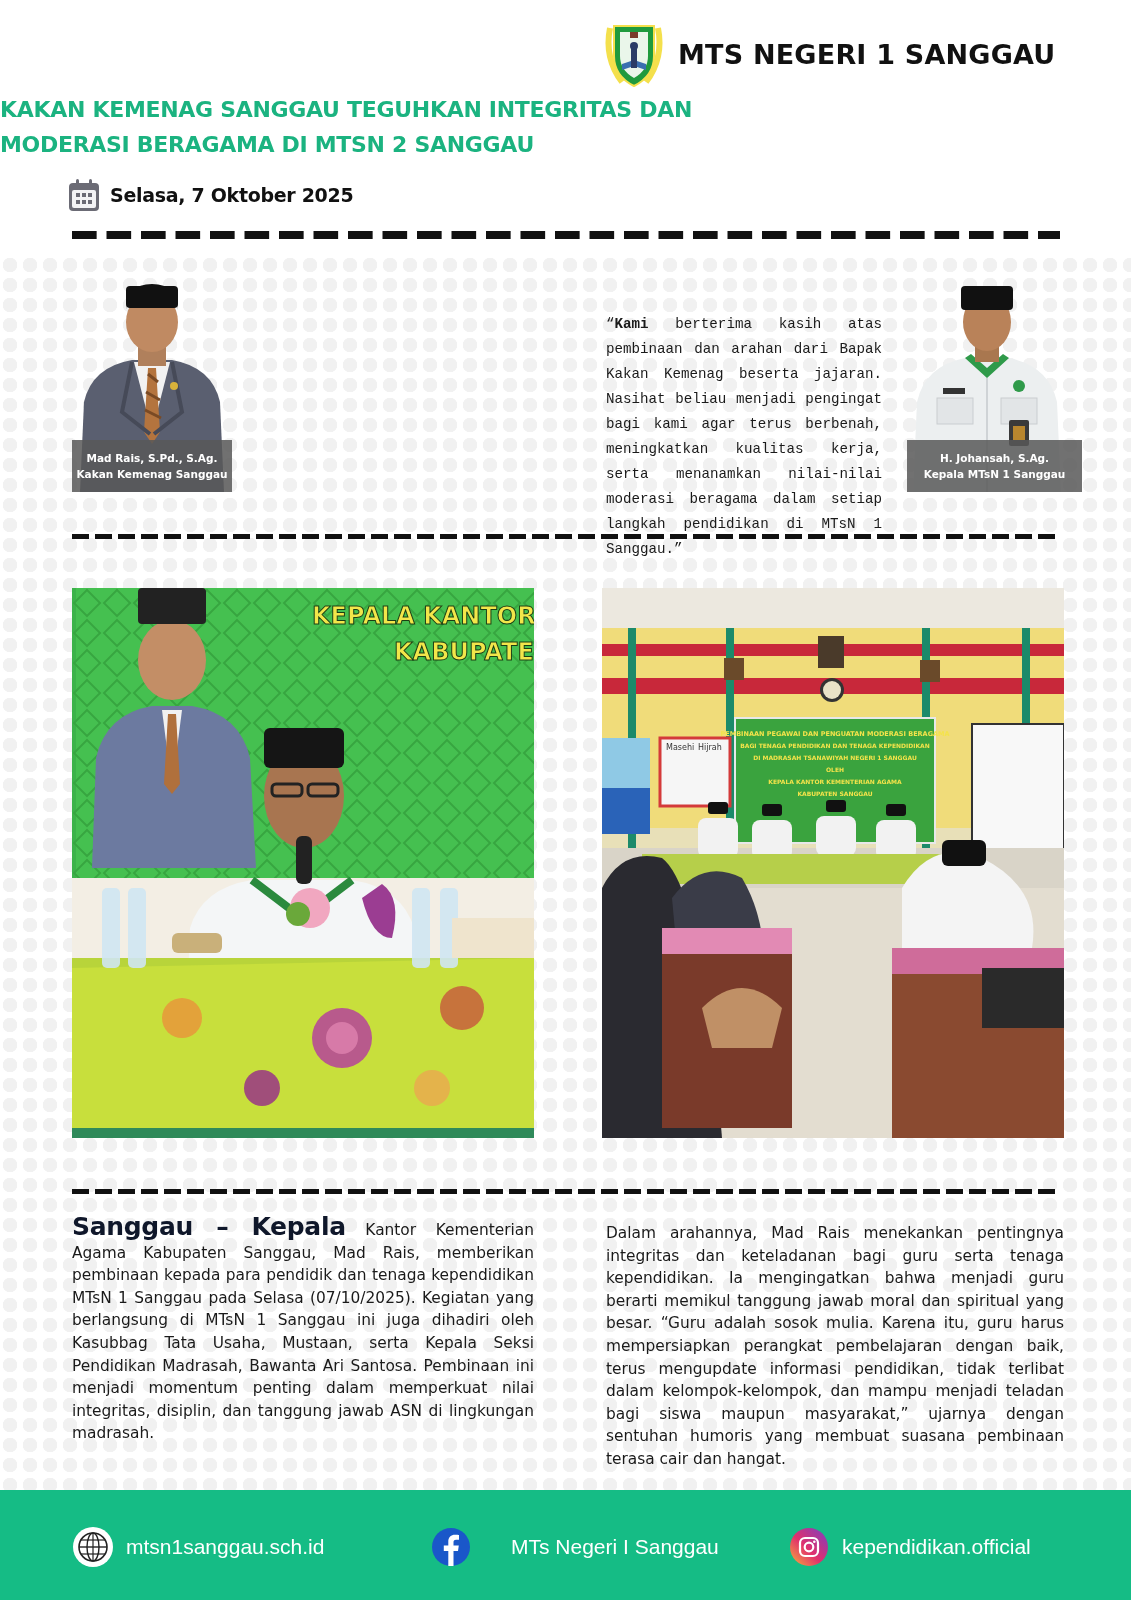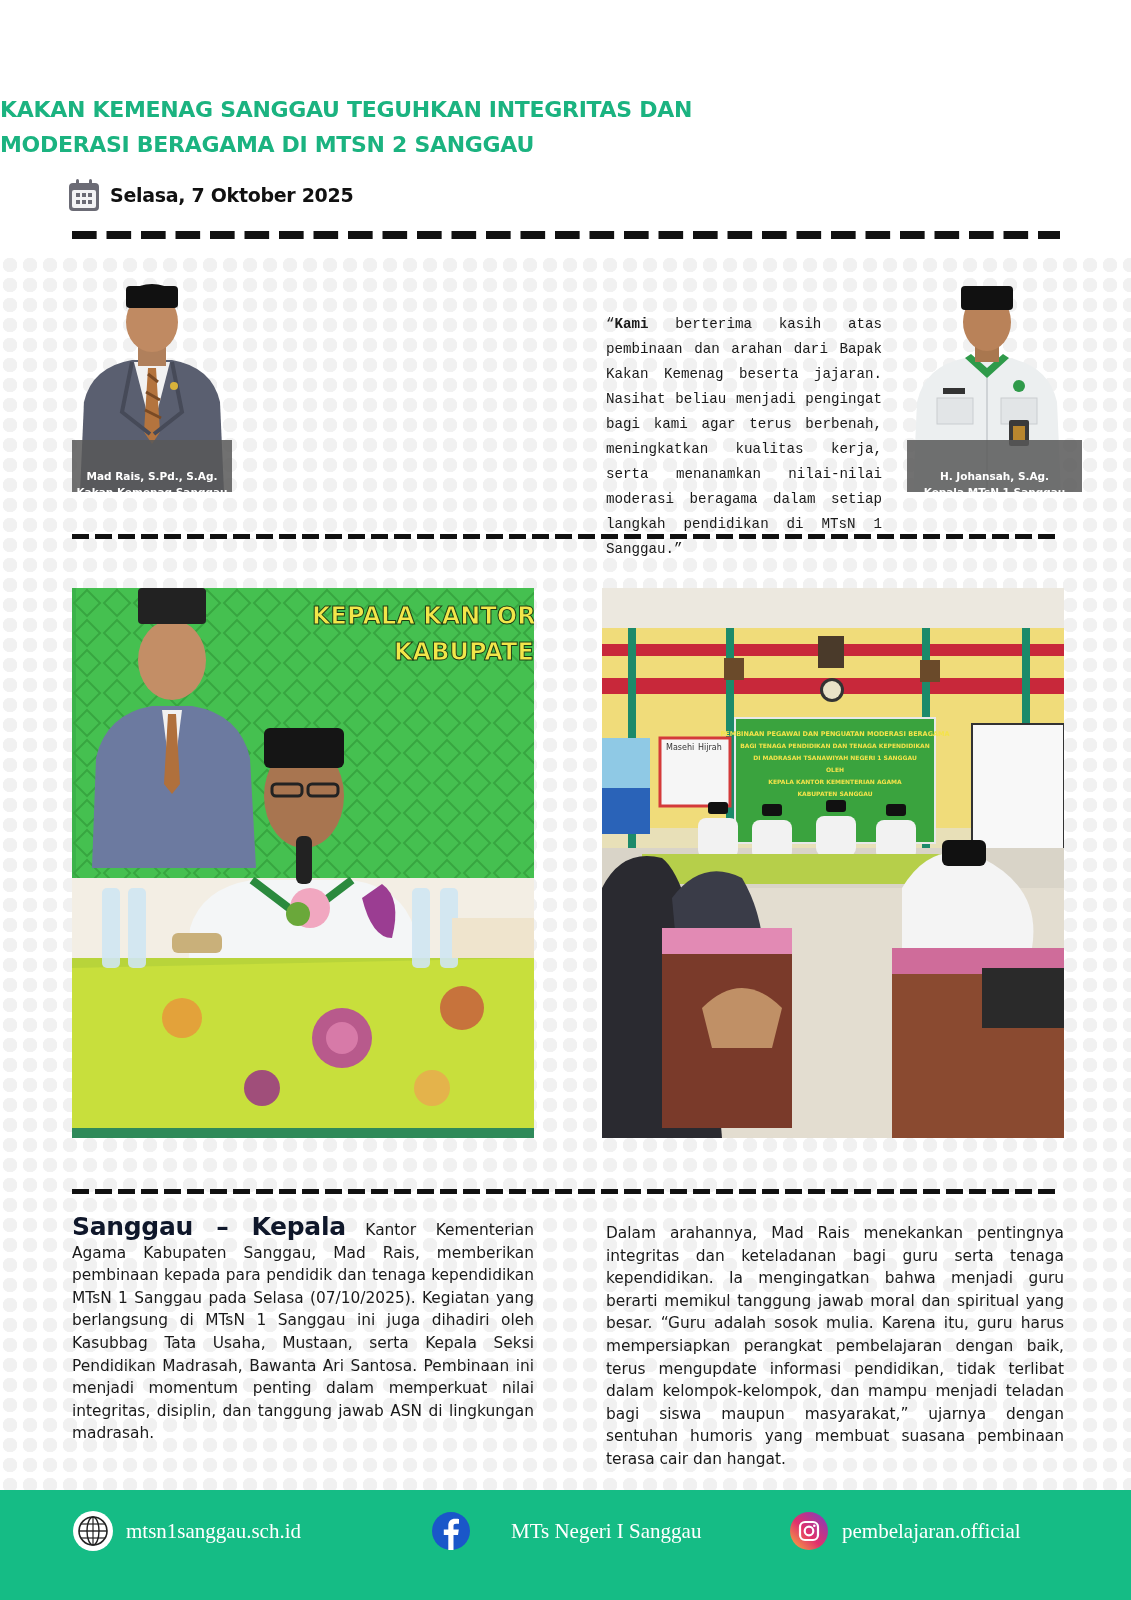--- a/index.html
+++ b/index.html
@@ -35,52 +35,65 @@
   .divider-1 { top: 231px; height: 8px; background-size: 34.5px 8px; }
   .divider-2 { top: 534px; height: 5px; background-size: 23px 5px; }
   .divider-3 { top: 1189px; height: 5px; background-size: 23px 5px; }
 
   
   .profile { position: absolute; width: 160px; height: 210px; }
   .profile-left { left: 72px; top: 282px; }
   .profile-right { left: 907px; top: 282px; width: 160px; }
   .portrait { position: absolute; left: 0; top: 0; width: 160px; height: 210px; }
   .caption { position: absolute; left: 0; bottom: 0; width: 100%; height: 52px; background: rgba(88,88,88,0.85);
-    color: #fff; text-align: center; font-family: "DejaVu Sans", sans-serif; font-weight: bold; font-size: 10.5px; line-height: 16px; padding-top: 28px; }
+    color: #fff; text-align: center; font-family: "DejaVu Sans", sans-serif; font-weight: bold; font-size: 10.5px; line-height: 16px; padding-top: 10px; }
   .profile-right .caption { width: 175px; }
 
   .quote { position: absolute; left: 606px; top: 312px; width: 276px; font-family: Liberation Mono, monospace; font-size: 14.2px; line-height: 25px; text-align: justify; color: #1a1a1a; }
   .quote b { font-weight: bold; }
 
   
   .photo { position: absolute; top: 588px; width: 462px; height: 550px; overflow: hidden; }
   .photo-left { left: 72px; }
   .photo-right { left: 602px; }
 
   
   .col { position: absolute; top: 1216px; width: 462px; font-family: "DejaVu Sans", sans-serif; font-size: 15.4px; line-height: 22.6px; text-align: justify; color: #1a1a1a; }
   .col-left { left: 72px; }
   .col-right { left: 606px; width: 458px; top: 1222px; }
   .lead { font-weight: bold; font-size: 25px; color: #0f172a; letter-spacing: -0.3px; }
 
   
   .footer { position: absolute; left: 0; top: 1490px; width: 1131px; height: 110px; background: #15bc85; }
-  .foot-item { position: absolute; top: 20px; display: flex; align-items: center; color: #fff; font-family: Liberation Serif, serif; font-size: 21px; }
+  .foot-item { position: absolute; top: 36px; display: flex; align-items: center; color: #fff; font-family: Liberation Sans, sans-serif; font-size: 21px; }
   .foot-web { left: 72px; }
   .foot-fb { left: 430px; gap: 27px; }
   .foot-ig { left: 788px; }
   .foot-icon { width: 42px; height: 42px; margin-right: 12px; flex-shrink: 0; }
 </style>
 </head>
 <body>
 
 <div class="dots"></div>
 
 <div class="header">
 
+  <div class="brand brand-right">
+    <svg class="logo-mts" viewBox="0 0 68 72">
+      <path d="M10 10 Q4 40 22 64" stroke="#f4e04c" stroke-width="6" fill="none"></path>
+      <path d="M58 10 Q64 40 46 64" stroke="#f4e04c" stroke-width="6" fill="none"></path>
+      <path d="M14 8 H54 V38 Q54 58 34 68 Q14 58 14 38 Z" fill="#1f9a3d" stroke="#f4e04c" stroke-width="2"></path>
+      <path d="M20 14 H48 V38 Q48 52 34 60 Q20 52 20 38 Z" fill="#eaf6ea"></path>
+      <rect x="30" y="14" width="8" height="6" fill="#7a3b2a"></rect>
+      <path d="M22 46 L34 42 L46 46 L46 52 L34 48 L22 52 Z" fill="#3a6fb0"></path>
+      <rect x="31" y="30" width="6" height="20" fill="#2a3c66"></rect>
+      <circle cx="34" cy="28" r="4" fill="#2a3c66"></circle>
+    </svg>
+    <span class="brand-name">MTS NEGERI 1 SANGGAU</span>
+  </div>
 </div>
 
 <div class="headline">
   <div>KAKAN KEMENAG SANGGAU TEGUHKAN INTEGRITAS DAN</div>
   <div>MODERASI BERAGAMA DI MTSN 2 SANGGAU</div>
 </div>
 
 <div class="date-row">
   <svg class="cal-icon" viewBox="0 0 32 34">
     <rect x="1" y="5" width="30" height="28" rx="4" fill="#6b6b75"></rect>
@@ -281,15 +294,15 @@
           <stop offset="0" stop-color="#f9b43a"></stop>
           <stop offset="0.45" stop-color="#e1306c"></stop>
           <stop offset="1" stop-color="#7b3fc4"></stop>
         </linearGradient>
       </defs>
       <circle cx="21" cy="21" r="19" fill="url(#igg)"></circle>
       <rect x="12" y="12" width="18" height="18" rx="5" fill="none" stroke="#fff" stroke-width="2.2"></rect>
       <circle cx="21" cy="21" r="4.3" fill="none" stroke="#fff" stroke-width="2.2"></circle>
       <circle cx="26.3" cy="15.7" r="1.3" fill="#fff"></circle>
     </svg>
-    <span>pembelajaran.official</span>
+    <span>kependidikan.official</span>
   </div>
 </div>
 
 </body></html>

